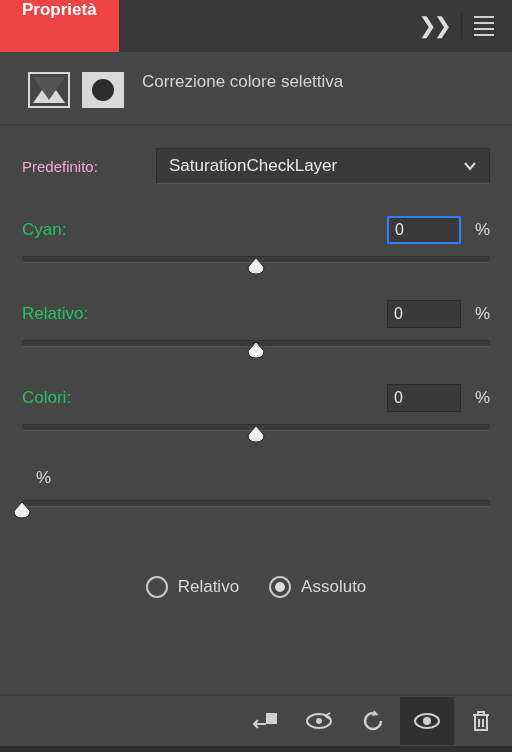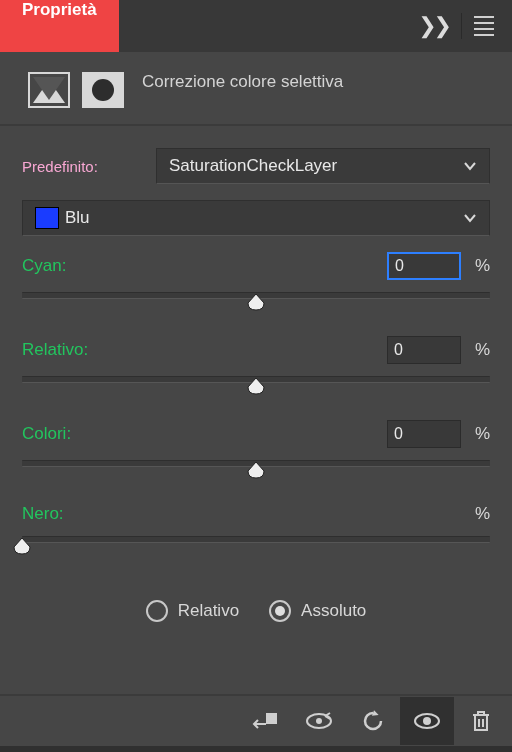--- a/index.html
+++ b/index.html
@@ -35,21 +35,21 @@
   .sliderhead{display:flex;align-items:center;margin-bottom:12px}
   .sliderhead .sl-label{font-size:17px;color:#22c55e;flex:1}
   .sliderhead .value{width:74px;height:28px;background:#393939;border:1px solid #2b2b2b;color:#e8e8e8;font-size:16px;text-align:left;padding:0 6px;box-sizing:border-box;font-family:inherit}
   .sliderhead .value.focused{border:2px solid #2d7fff;outline:none}
   .sliderhead .pct{margin-left:14px;font-size:17px;color:#d8d8d8}
   .track{position:relative;height:20px}
   .track .bar{height:5px;background:#3a3a3a;border-top:1px solid #2e2e2e;border-bottom:1px solid #565656;position:relative;border-radius:1px}
   .thumb{position:absolute;top:2px;width:18px;height:17px;transform:translateX(-50%)}
   .thumb svg{display:block}
   
-  .radios{display:flex;justify-content:center;align-items:center;gap:30px;margin-top:20px;font-size:17px;color:#d8d8d8}
+  .radios{display:flex;justify-content:center;align-items:center;gap:30px;margin-top:32px;font-size:17px;color:#d8d8d8}
   .radio{display:flex;align-items:center;gap:10px}
   .radio .ring{width:18px;height:18px;border:2px solid #c8c8c8;border-radius:50%;display:flex;align-items:center;justify-content:center}
   .radio .ring .dot{width:10px;height:10px;border-radius:50%;background:#dcdcdc}
   
   .footer{height:50px;background:#464646;border-top:2px solid #3b3b3b;display:flex;align-items:center;justify-content:flex-end;padding:0 4px}
   .footer .fbtn{width:54px;height:48px;display:flex;align-items:center;justify-content:center;color:#cfcfcf}
   .footer .fbtn.active{background:#303030}
   .bottom-edge{height:6px;background:#303030}
 </style>
 </head>
@@ -97,29 +97,20 @@
         <span>SaturationCheckLayer</span>
         <span class="chev">
           <svg width="14" height="10" viewBox="0 0 14 10">
               <path d="M2 2 L7 8 L12 2" stroke="#d8d8d8" stroke-width="2" fill="none"></path>
             </svg>
         </span>
       </div>
     </div>
 
     <div class="row">
-      <div class="dropdown">
-        <span class="swatch" style="background: rgb(26, 60, 255);"></span>
-        <span>Blu</span>
-        <span class="chev">
-          <svg width="14" height="10" viewBox="0 0 14 10">
-              <path d="M2 2 L7 8 L12 2" stroke="#d8d8d8" stroke-width="2" fill="none"></path>
-            </svg>
-        </span>
-      </div>
     </div>
 
     <div class="sliderblock">
       <div class="sliderhead">
         <span class="sl-label">Cyan:</span>
         <input class="value focused" value="0" style="">
         <span class="pct">%</span>
       </div>
       <div class="track">
         <div class="bar"></div>
@@ -158,21 +149,20 @@
         <div class="thumb" style="left: 50%;">
           <svg width="18" height="17" viewBox="0 0 18 17">
               <path d="M9 0 L17 9 Q17 16 9 16 Q1 16 1 9 Z" fill="#eee" stroke="#222" stroke-width="1"></path>
             </svg>
         </div>
       </div>
     </div>
 
     <div class="sliderblock">
       <div class="sliderhead">
-        <span class="sl-label">Nero:</span>
         <span class="pct">%</span>
       </div>
       <div class="track">
         <div class="bar"></div>
         <div class="thumb" style="left: 0%;">
           <svg width="18" height="17" viewBox="0 0 18 17">
               <path d="M9 0 L17 9 Q17 16 9 16 Q1 16 1 9 Z" fill="#eee" stroke="#222" stroke-width="1"></path>
             </svg>
         </div>
       </div>

